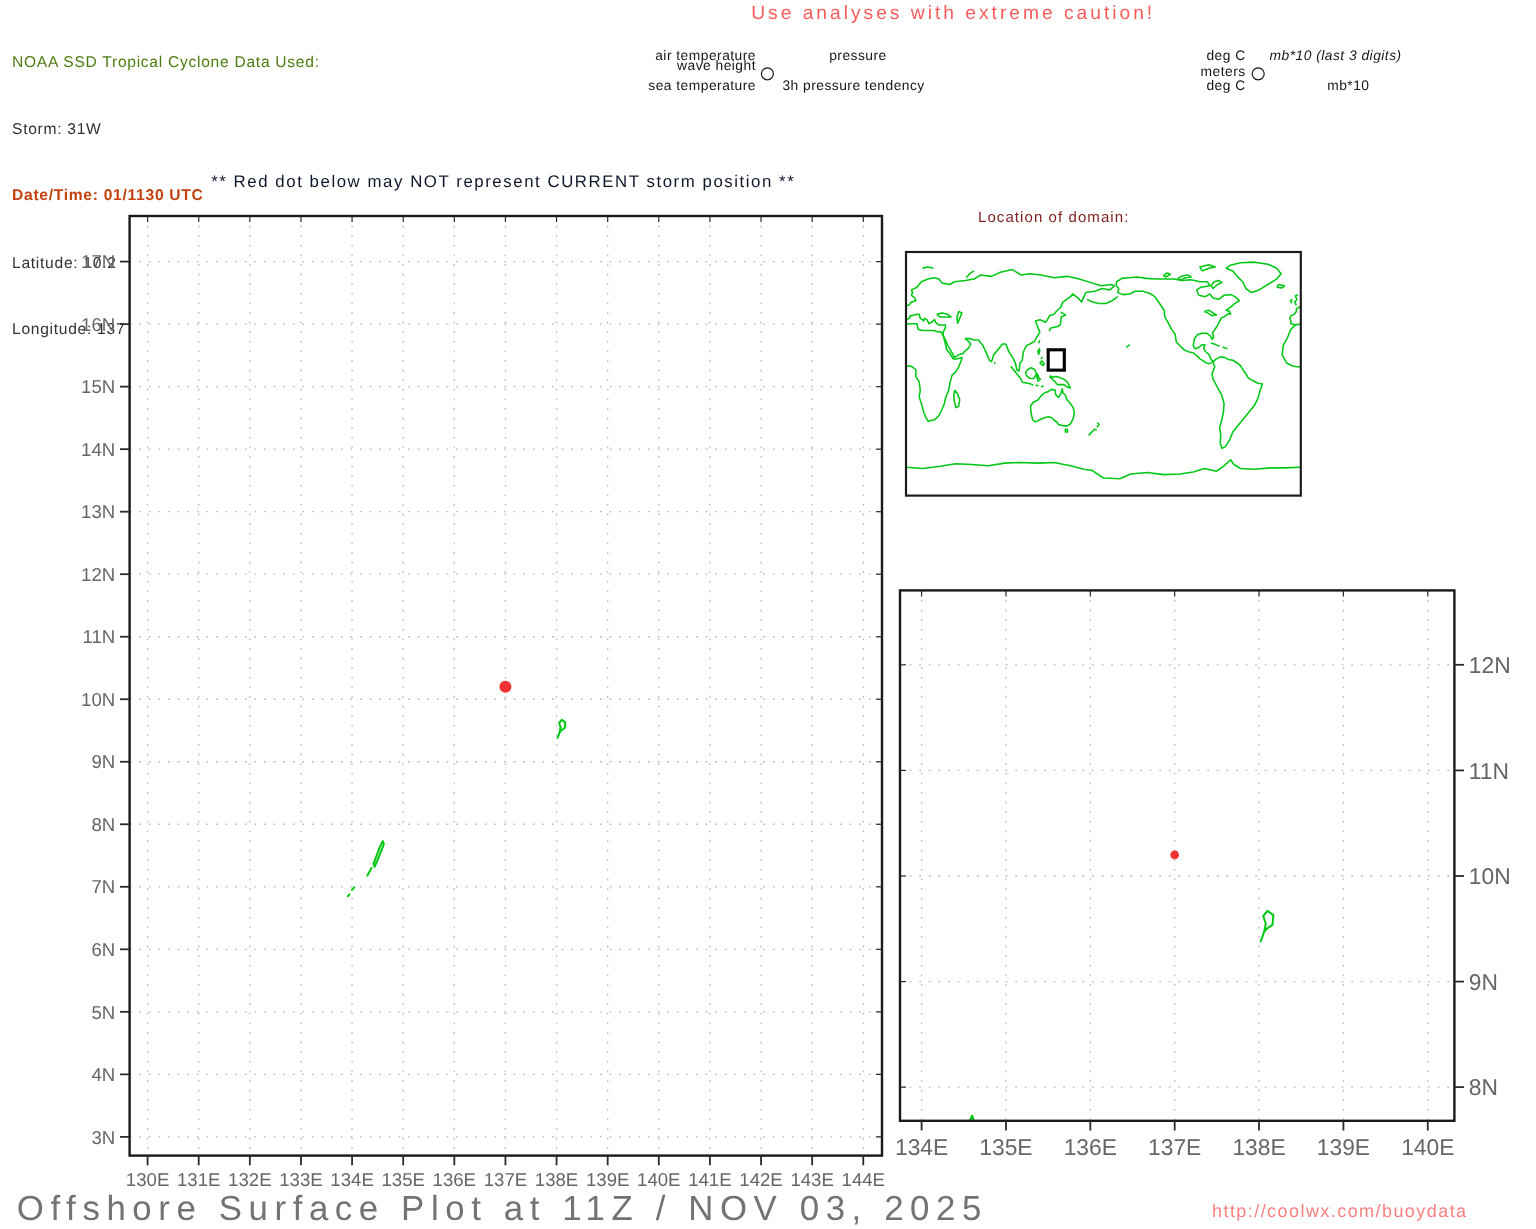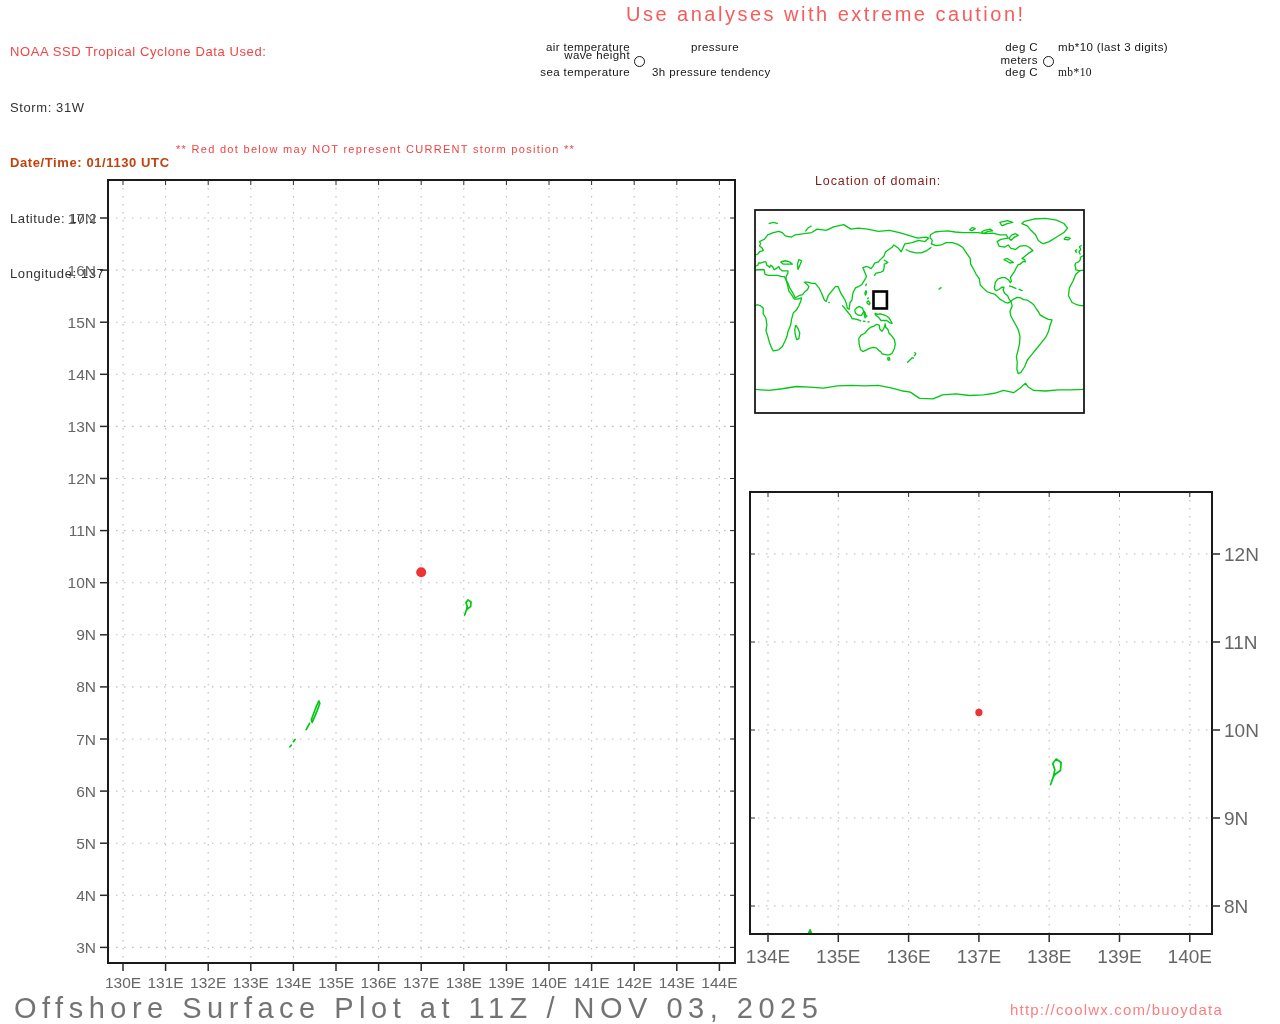--- a/index.html
+++ b/index.html
@@ -1,27 +1,27 @@
 <!DOCTYPE html>
 <html><head>
 <meta charset="utf-8">
 <style>
   html,body{margin:0;padding:0;background:#ffffff;}
   body{width:1280px;height:1024px;position:relative;overflow:hidden;
        font-family:"Liberation Sans",sans-serif;}
   .abs{position:absolute;white-space:pre;}
   .hdr-info{left:10px;top:6px;font-size:13px;line-height:18.5px;letter-spacing:0.6px;color:#333;}
-  .red{color:#ef4444;}
+  .red{color:#4d7c0f;}
   .boldred{color:#c2410c;font-weight:bold;}
-  .caution{left:626px;top:3px;font-size:20px;letter-spacing:2.5px;color:#f75c5c;}
+  .caution{left:626px;top:3px;font-size:16px;letter-spacing:2.5px;color:#f75c5c;}
   .legend-txt{font-size:11.5px;letter-spacing:0.4px;color:#161616;line-height:12.5px;}
   .leg-col-r{text-align:right;}
   .legend-circle{position:absolute;width:9px;height:9px;border:1.4px solid #161616;
                  border-radius:50%;background:#fff;}
-  .warning{left:176px;top:143px;font-size:11px;letter-spacing:1.3px;color:#ef4444;}
+  .warning{left:176px;top:143px;font-size:14px;letter-spacing:1.3px;color:#0f172a;}
   .inset-title{left:815px;top:174px;font-size:12.5px;letter-spacing:0.9px;color:#7f1d1d;}
   .footer-title{left:14px;top:992px;font-size:29px;letter-spacing:5.5px;color:#737373;}
   .footer-url{left:1010px;top:1001px;font-size:15px;letter-spacing:1.2px;color:#f98080;}
   svg text{font-family:"Liberation Sans",sans-serif;}
 </style>
 </head>
 <body>
 
 <div class="abs hdr-info">
   <div class="red">NOAA SSD Tropical Cyclone Data Used:</div>
@@ -34,25 +34,25 @@
 <div class="abs caution">Use analyses with extreme caution!</div>
 
 <div class="abs legend-txt leg-col-r" style="left:500px;top:41px;width:130px;">air temperature</div>
 <div class="abs legend-txt" style="left:691px;top:41px;">pressure</div>
 <div class="abs legend-txt leg-col-r" style="left:500px;top:49px;width:130px;">wave height</div>
 <div class="legend-circle" style="left:633.5px;top:56px;"></div>
 <div class="abs legend-txt leg-col-r" style="left:500px;top:66px;width:130px;">sea temperature</div>
 <div class="abs legend-txt" style="left:652px;top:66px;">3h pressure tendency</div>
 
 <div class="abs legend-txt leg-col-r" style="left:960px;top:41px;width:78px;">deg C</div>
-<div class="abs legend-txt" style="left:1058px;top:41px;">mb*10 (last 3 digits)</div>
+<div class="abs legend-txt" style="left:1058px;top:41px;font-style:italic;">mb*10 (last 3 digits)</div>
 <div class="abs legend-txt leg-col-r" style="left:960px;top:53.5px;width:78px;">meters</div>
 <div class="legend-circle" style="left:1042.5px;top:56px;"></div>
 <div class="abs legend-txt leg-col-r" style="left:960px;top:66px;width:78px;">deg C</div>
-<div class="abs legend-txt" style="left:1058px;top:66px;font-family:Liberation Serif, serif;">mb*10</div>
+<div class="abs legend-txt" style="left:1106px;top:66px;">mb*10</div>
 
 <div class="abs warning">** Red dot below may NOT represent CURRENT storm position **</div>
 <div class="abs inset-title">Location of domain:</div>
 
 <svg id="canvas" width="1280" height="1024" viewBox="0 0 1280 1024" style="position:absolute;left:0;top:0;">
     <g>
       <defs>
         <clipPath id="clip-main-plot">
           <rect x="108" y="180" width="627" height="783"></rect>
         </clipPath>

